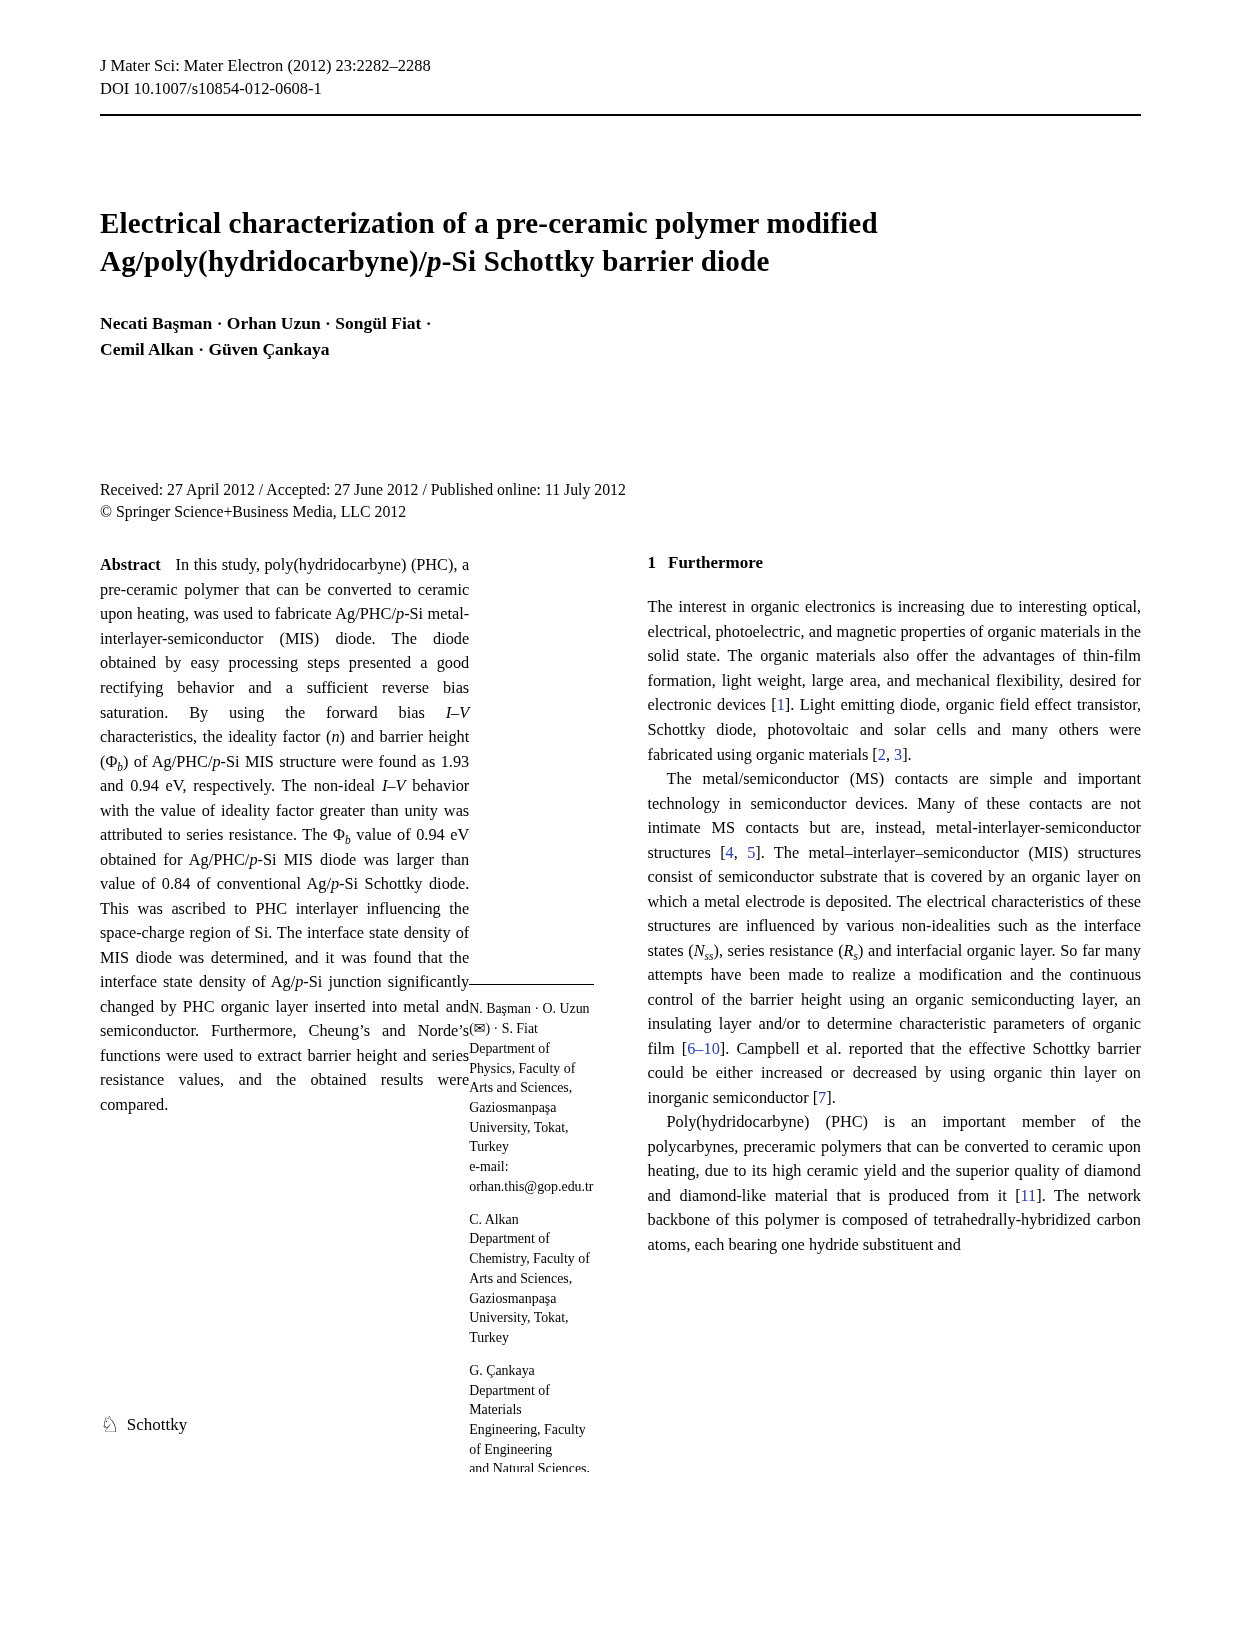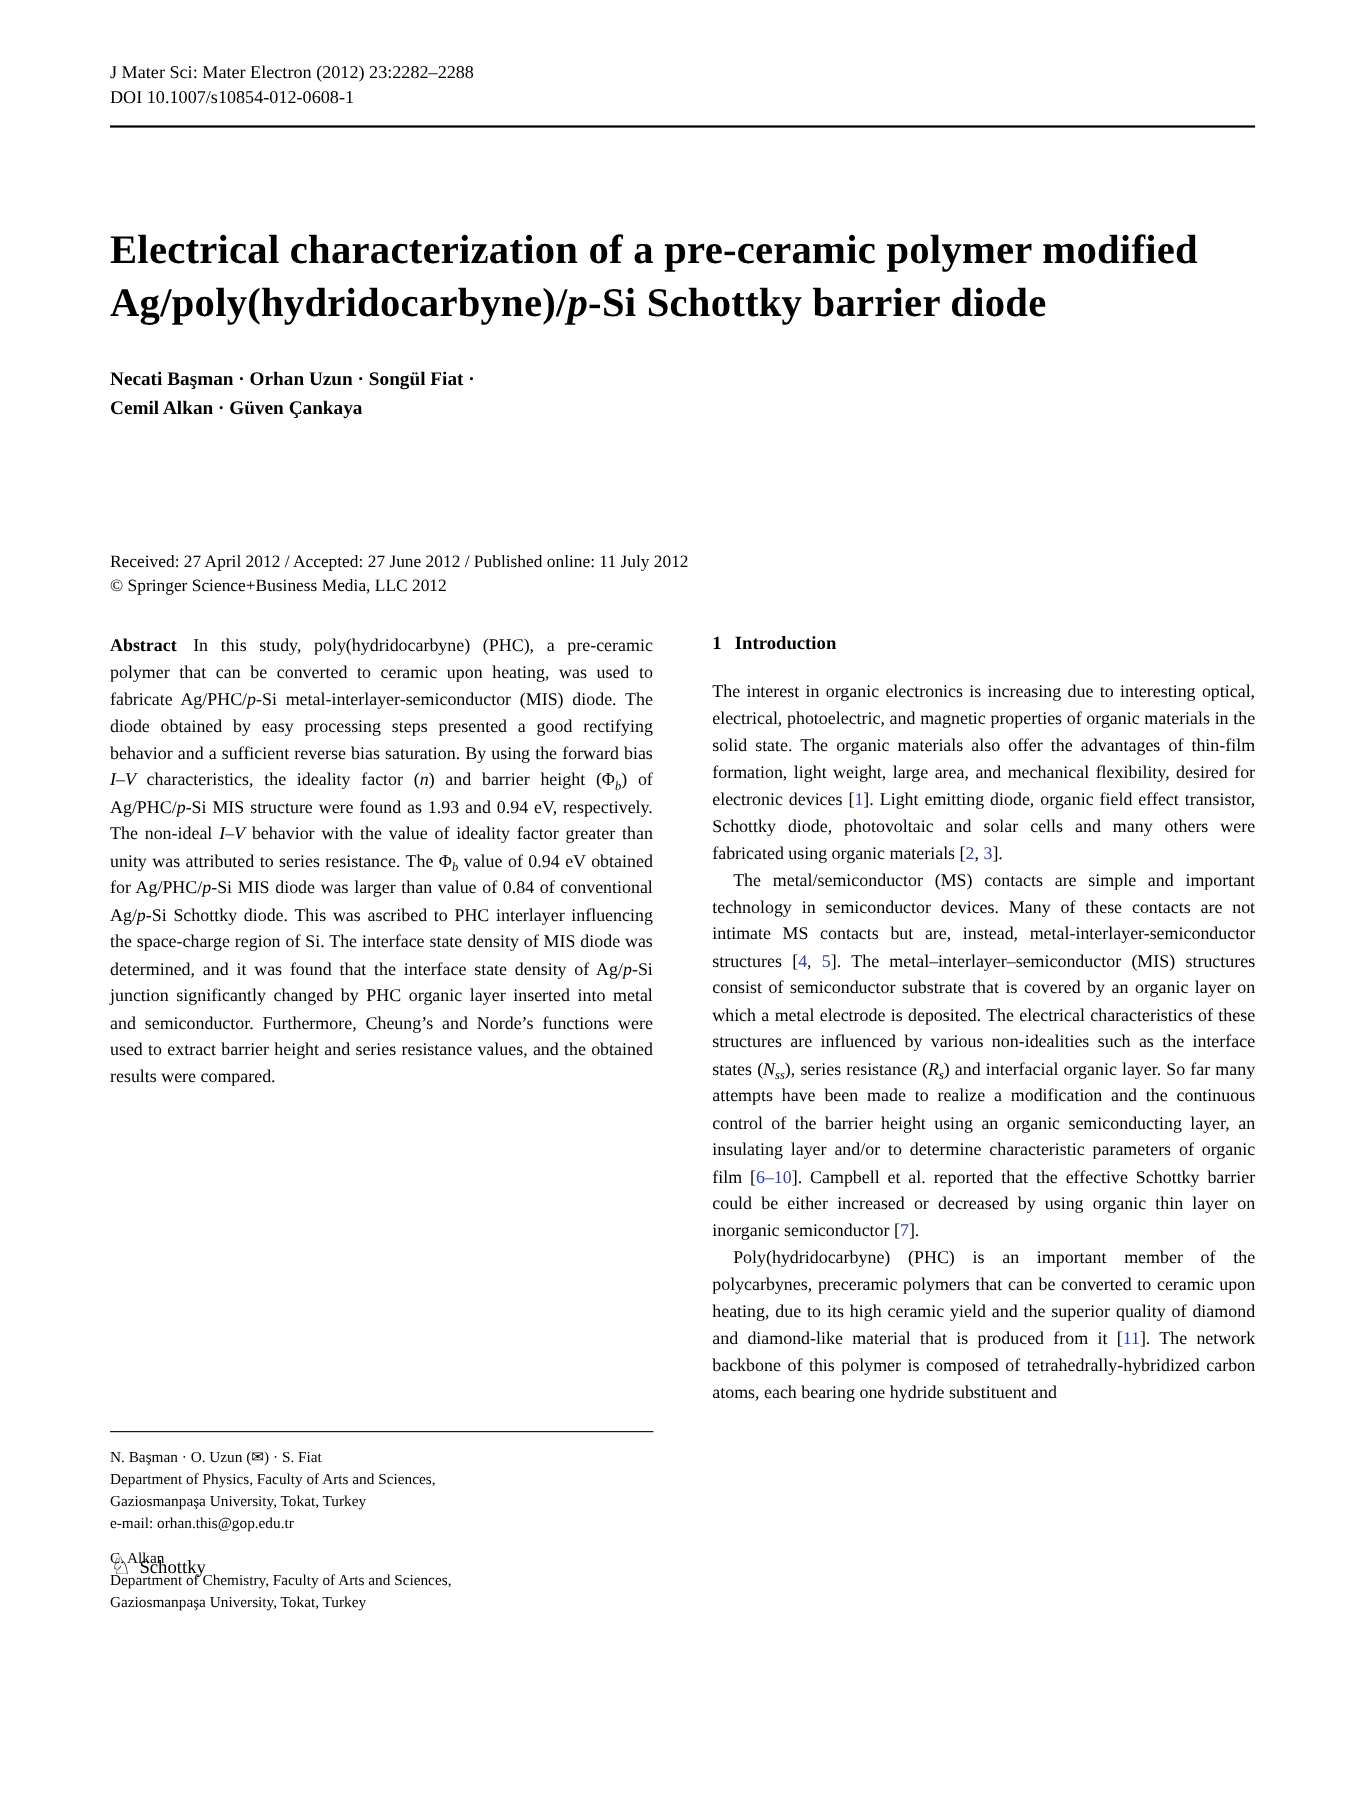--- a/index.html
+++ b/index.html
@@ -16,21 +16,21 @@
     overflow: hidden;
   }
 
   
   .journal-line, .doi-line { font-size: 16.5px; line-height: 1.38; }
   .header-rule { border: none; border-top: 2.5px solid #000; margin-top: 13px; }
 
   
   .paper-title {
     margin-top: 88px;
-    font-size: 37px;
+    font-size: 29px;
     line-height: 1.32;
     font-weight: bold;
     white-space: pre-line;
     letter-spacing: 0.2px;
   }
   .authors {
     margin-top: 30px;
     font-size: 17.5px;
     font-weight: bold;
     line-height: 1.5;
@@ -43,21 +43,21 @@
 
   
   .columns {
     display: flex;
     gap: 54px;
     margin-top: 30px;
     min-height: 985px;
     align-items: stretch;
   }
   .col { flex: 1 1 0; min-width: 0; }
-  .col-left { display: flex; flex-direction: column; }
+  .col-left { display: flex; flex-direction: row; }
 
   .body-text {
     font-size: 16.3px;
     line-height: 1.505;
     text-align: justify;
   }
   .abs-label { margin-right: 15px; }
 
   .section-heading { font-size: 17px; font-weight: bold; margin-bottom: 22px; }
   .section-heading .h-num { margin-right: 12px; }
@@ -125,21 +125,21 @@
 Gaziosmanpaşa University, Tokat, Turkey</div>
         <div class="fn">G. Çankaya
 Department of Materials Engineering, Faculty of Engineering
 and Natural Sciences, Yıldırım Beyazıt University, Ankara,
 Turkey</div>
       </div>
     </div>
 
     <div class="col col-right">
       <h2 class="section-heading">
-        <span class="h-num">1</span><span>Introduction</span>
+        <span class="h-num">1</span><span>Furthermore</span>
       </h2>
       <p class="body-text para">The interest in organic electronics is increasing due to interesting optical, electrical, photoelectric, and magnetic properties of organic materials in the solid state. The organic materials also offer the advantages of thin-film formation, light weight, large area, and mechanical flexibility, desired for electronic devices [<span class="cite">1</span>]. Light emitting diode, organic field effect transistor, Schottky diode, photovoltaic and solar cells and many others were fabricated using organic materials [<span class="cite">2</span>, <span class="cite">3</span>].</p>
       <p class="body-text para indent">The metal/semiconductor (MS) contacts are simple and important technology in semiconductor devices. Many of these contacts are not intimate MS contacts but are, instead, metal-interlayer-semiconductor structures [<span class="cite">4</span>, <span class="cite">5</span>]. The metal–interlayer–semiconductor (MIS) structures consist of semiconductor substrate that is covered by an organic layer on which a metal electrode is deposited. The electrical characteristics of these structures are influenced by various non-idealities such as the interface states (<i>N</i><sub><i>ss</i></sub>), series resistance (<i>R</i><sub><i>s</i></sub>) and interfacial organic layer. So far many attempts have been made to realize a modification and the continuous control of the barrier height using an organic semiconducting layer, an insulating layer and/or to determine characteristic parameters of organic film [<span class="cite">6–10</span>]. Campbell et al. reported that the effective Schottky barrier could be either increased or decreased by using organic thin layer on inorganic semiconductor [<span class="cite">7</span>].</p>
       <p class="body-text para indent">Poly(hydridocarbyne) (PHC) is an important member of the polycarbynes, preceramic polymers that can be converted to ceramic upon heating, due to its high ceramic yield and the superior quality of diamond and diamond-like material that is produced from it [<span class="cite">11</span>]. The network backbone of this polymer is composed of tetrahedrally-hybridized carbon atoms, each bearing one hydride substituent and</p>
     </div>
 
   </div>
 
   <footer class="springer-footer">
     <span class="sp-icon">♘</span>

